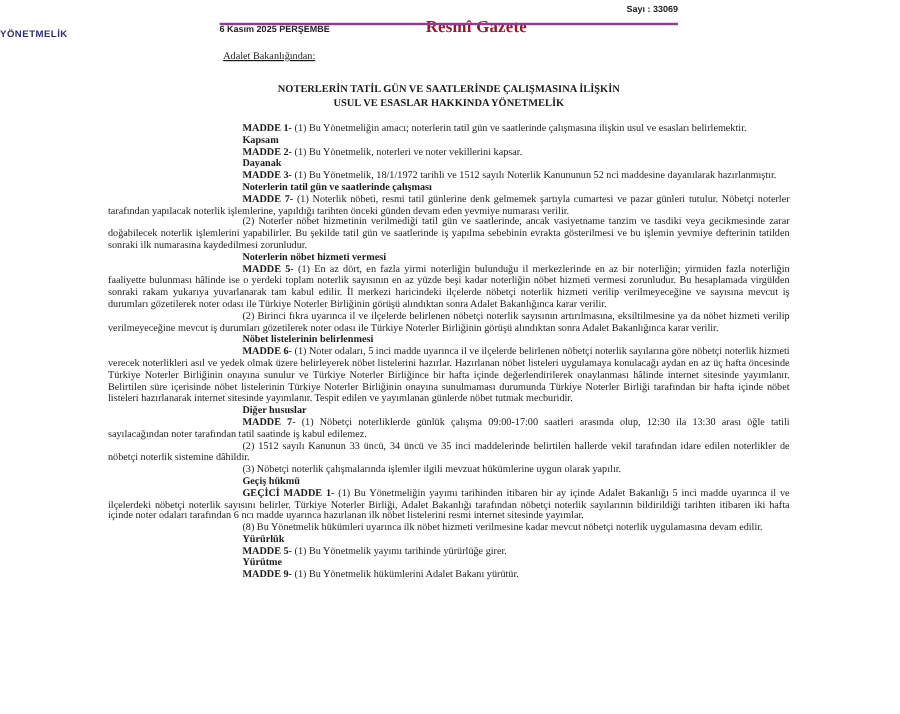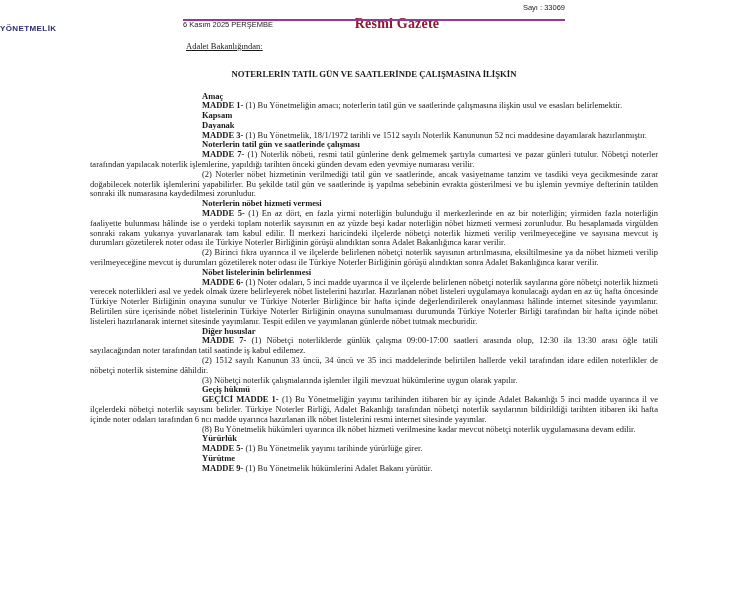--- a/index.html
+++ b/index.html
@@ -17,30 +17,30 @@
     color:var(--ink);
     overflow:hidden;
   }
   
   .masthead{
     position:absolute;left:183px;top:3px;width:382px;
     display:grid;grid-template-columns:1fr auto 1fr;align-items:end;
   }
   .masthead .date{
     font-family:"Liberation Sans","DejaVu Sans",sans-serif;
-    font-size:7.5px;font-weight:400;color:#222;
+    font-size:7.5px;font-weight:700;color:#222;
     justify-self:start;padding-bottom:3px;white-space:nowrap;
   }
   .masthead .gazette-title{
     font-size:14px;font-weight:700;color:var(--gazette-red);
     justify-self:center;white-space:nowrap;letter-spacing:.2px;margin-left:46px;
   }
   .masthead .issue{
     font-family:"Liberation Sans","DejaVu Sans",sans-serif;
-    font-size:7.5px;font-weight:400;color:#222;
+    font-size:7.5px;font-weight:700;color:#222;
     justify-self:end;padding-bottom:20px;white-space:nowrap;
   }
   .header-rule{
     position:absolute;left:183px;top:19px;width:382px;height:2px;
     background:var(--rule-purple);
   }
   .section-label{
     position:absolute;left:0;top:24px;width:667px;
     font-family:"Liberation Sans","DejaVu Sans",sans-serif;
     font-size:8px;font-weight:700;letter-spacing:.4px;
@@ -83,25 +83,26 @@
     <span class="issue">Sayı : 33069</span>
   </div>
   <div class="header-rule"></div>
 
   <div class="section-label">YÖNETMELİK</div>
 
   <div class="doc">
     <p class="issuer">Adalet Bakanlığından:</p>
     <div class="doc-title">
       <p>NOTERLERİN TATİL GÜN VE SAATLERİNDE ÇALIŞMASINA İLİŞKİN</p>
+      <p>USUL VE ESASLAR HAKKINDA YÖNETMELİK</p>
     </div>
     <div class="doc-body">
-        <p class="heading">Amaç</p>
         <p class="para"><b>MADDE 1- </b>(1) Bu Yönetmeliğin amacı; noterlerin tatil gün ve saatlerinde çalışmasına ilişkin usul ve esasları belirlemektir.</p>
         <p class="heading">Kapsam</p>
+        <p class="para"><b>MADDE 2- </b>(1) Bu Yönetmelik, noterleri ve noter vekillerini kapsar.</p>
         <p class="heading">Dayanak</p>
         <p class="para"><b>MADDE 3- </b>(1) Bu Yönetmelik, 18/1/1972 tarihli ve 1512 sayılı Noterlik Kanununun 52 nci maddesine dayanılarak hazırlanmıştır.</p>
         <p class="heading">Noterlerin tatil gün ve saatlerinde çalışması</p>
         <p class="para"><b>MADDE 7- </b>(1) Noterlik nöbeti, resmi tatil günlerine denk gelmemek şartıyla cumartesi ve pazar günleri tutulur. Nöbetçi noterler tarafından yapılacak noterlik işlemlerine, yapıldığı tarihten önceki günden devam eden yevmiye numarası verilir.</p>
         <p class="para">(2) Noterler nöbet hizmetinin verilmediği tatil gün ve saatlerinde, ancak vasiyetname tanzim ve tasdiki veya gecikmesinde zarar doğabilecek noterlik işlemlerini yapabilirler. Bu şekilde tatil gün ve saatlerinde iş yapılma sebebinin evrakta gösterilmesi ve bu işlemin yevmiye defterinin tatilden sonraki ilk numarasına kaydedilmesi zorunludur.</p>
         <p class="heading">Noterlerin nöbet hizmeti vermesi</p>
         <p class="para"><b>MADDE 5- </b>(1) En az dört, en fazla yirmi noterliğin bulunduğu il merkezlerinde en az bir noterliğin; yirmiden fazla noterliğin faaliyette bulunması hâlinde ise o yerdeki toplam noterlik sayısının en az yüzde beşi kadar noterliğin nöbet hizmeti vermesi zorunludur. Bu hesaplamada virgülden sonraki rakam yukarıya yuvarlanarak tam kabul edilir. İl merkezi haricindeki ilçelerde nöbetçi noterlik hizmeti verilip verilmeyeceğine ve sayısına mevcut iş durumları gözetilerek noter odası ile Türkiye Noterler Birliğinin görüşü alındıktan sonra Adalet Bakanlığınca karar verilir.</p>
         <p class="para">(2) Birinci fıkra uyarınca il ve ilçelerde belirlenen nöbetçi noterlik sayısının artırılmasına, eksiltilmesine ya da nöbet hizmeti verilip verilmeyeceğine mevcut iş durumları gözetilerek noter odası ile Türkiye Noterler Birliğinin görüşü alındıktan sonra Adalet Bakanlığınca karar verilir.</p>
         <p class="heading">Nöbet listelerinin belirlenmesi</p>
         <p class="para"><b>MADDE 6- </b>(1) Noter odaları, 5 inci madde uyarınca il ve ilçelerde belirlenen nöbetçi noterlik sayılarına göre nöbetçi noterlik hizmeti verecek noterlikleri asıl ve yedek olmak üzere belirleyerek nöbet listelerini hazırlar. Hazırlanan nöbet listeleri uygulamaya konulacağı aydan en az üç hafta öncesinde Türkiye Noterler Birliğinin onayına sunulur ve Türkiye Noterler Birliğince bir hafta içinde değerlendirilerek onaylanması hâlinde internet sitesinde yayımlanır. Belirtilen süre içerisinde nöbet listelerinin Türkiye Noterler Birliğinin onayına sunulmaması durumunda Türkiye Noterler Birliği tarafından bir hafta içinde nöbet listeleri hazırlanarak internet sitesinde yayımlanır. Tespit edilen ve yayımlanan günlerde nöbet tutmak mecburidir.</p>

